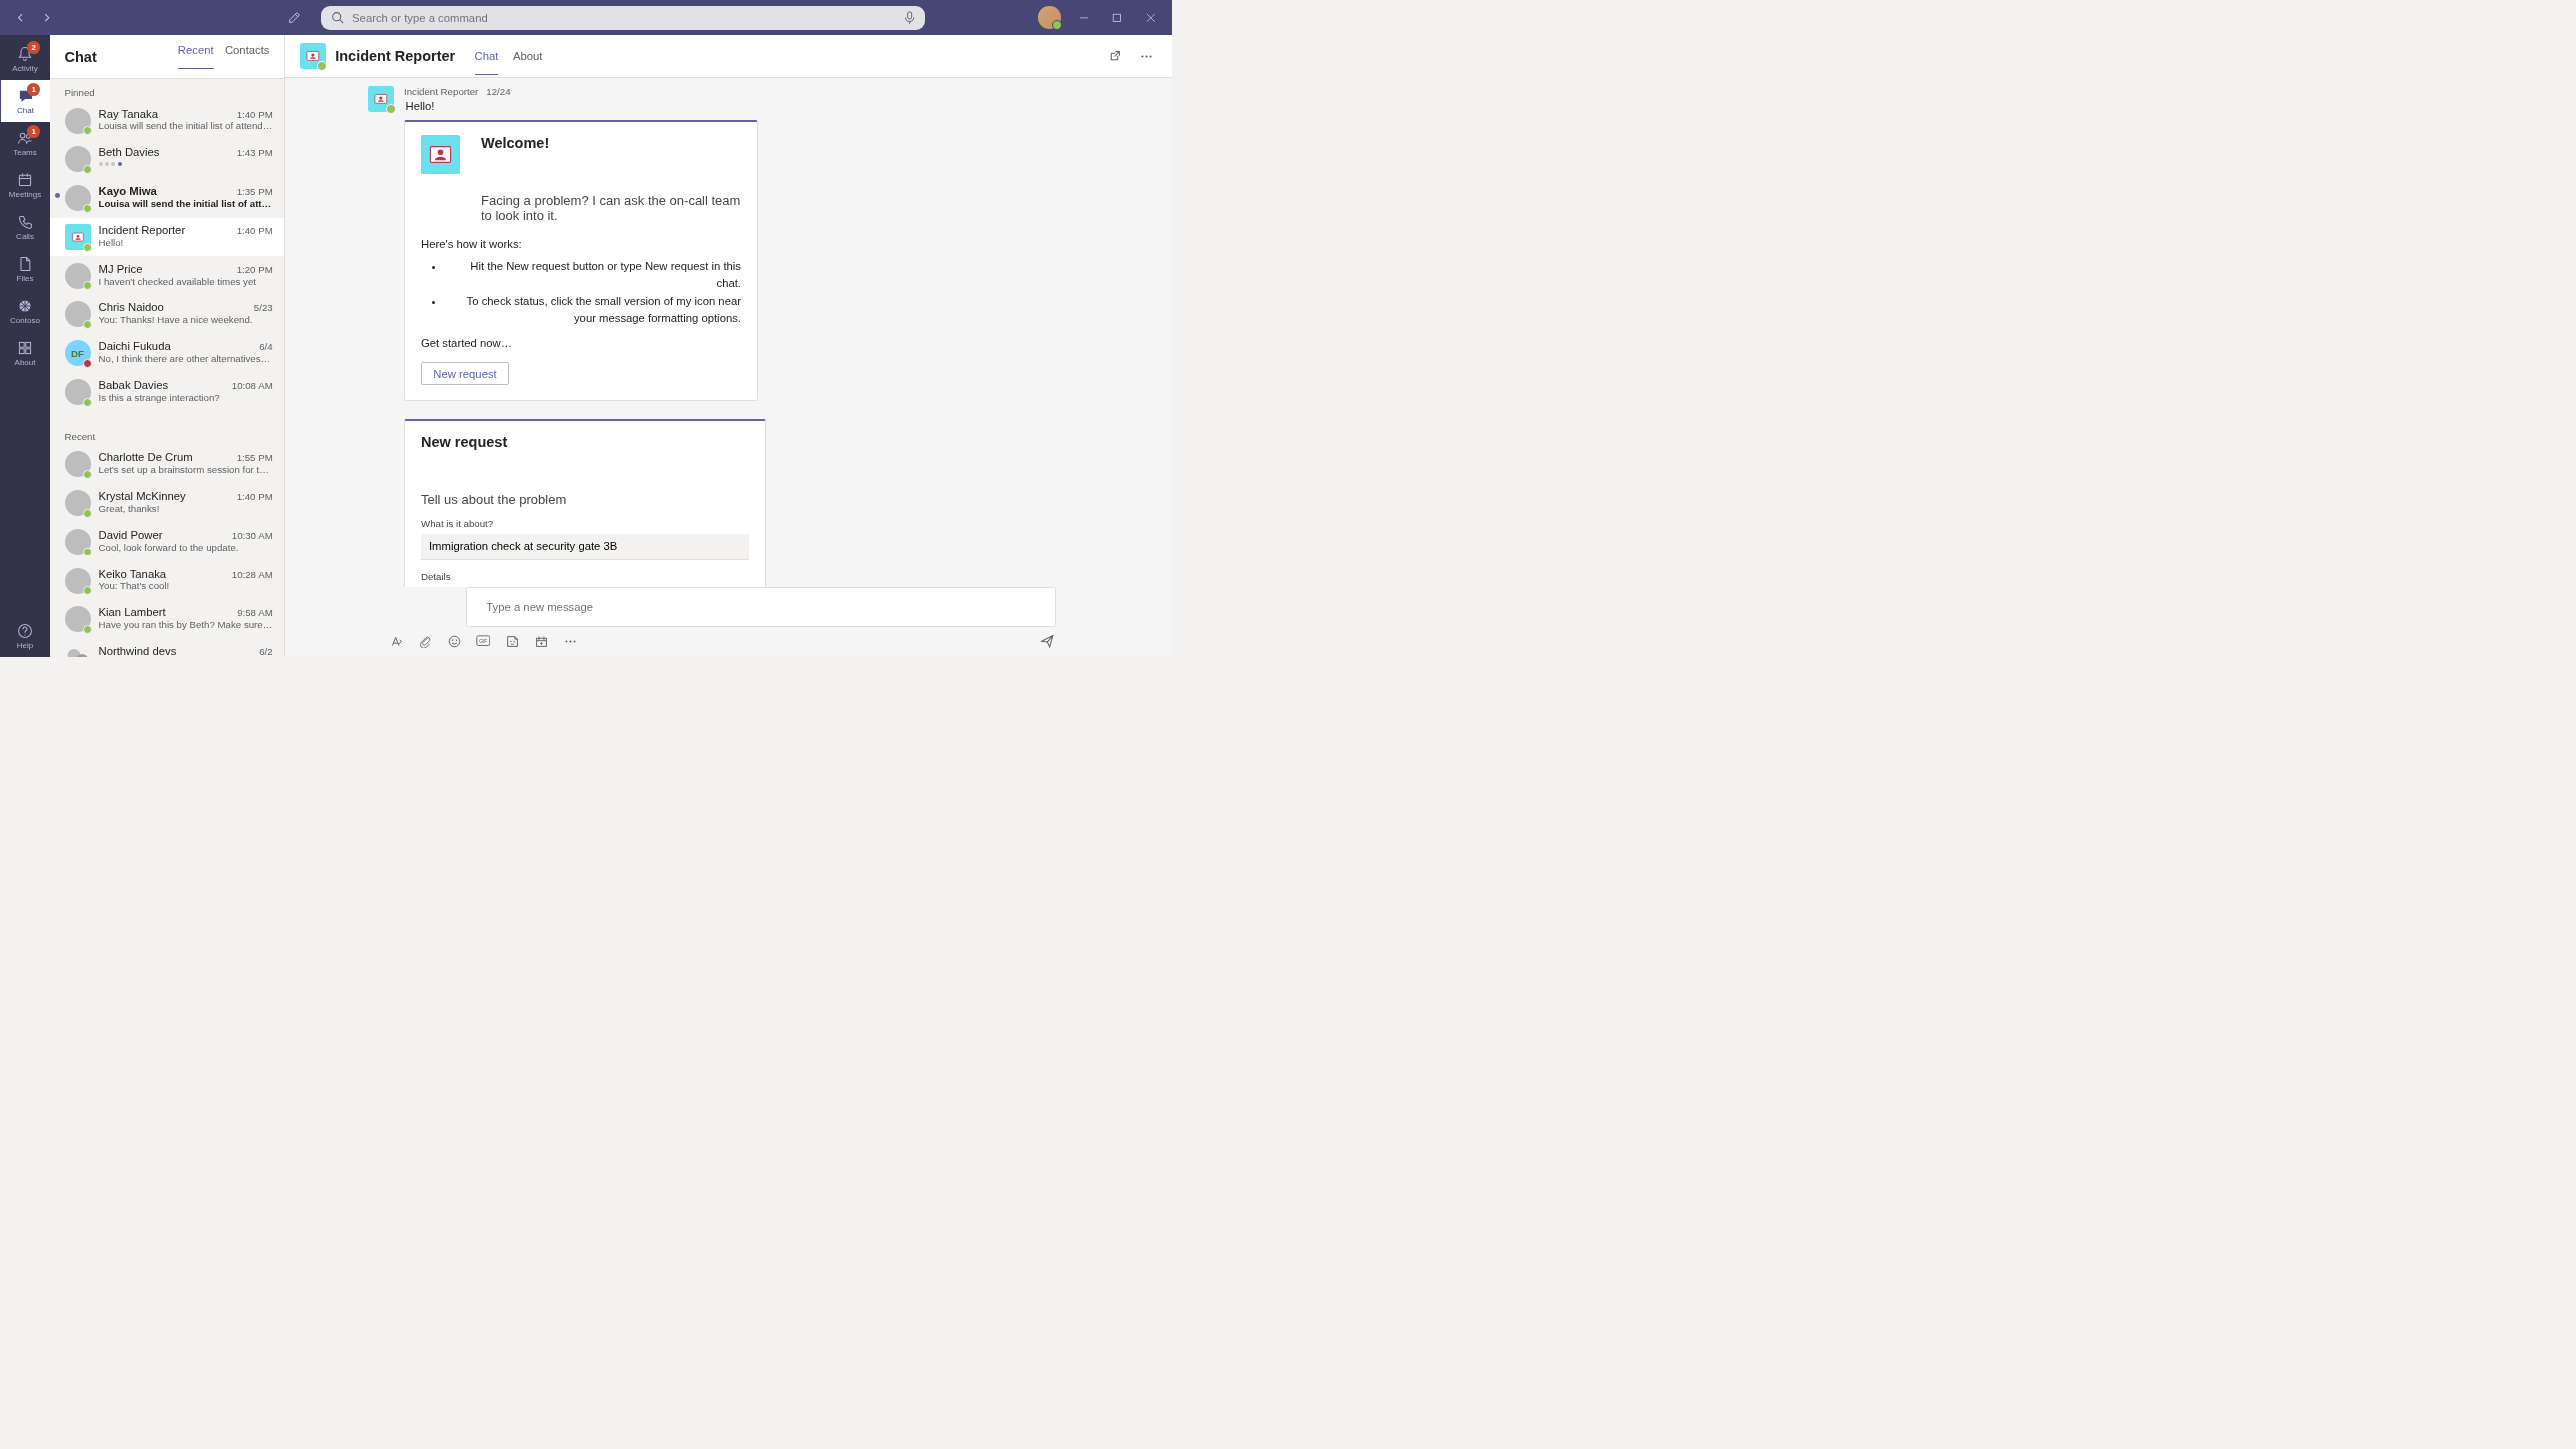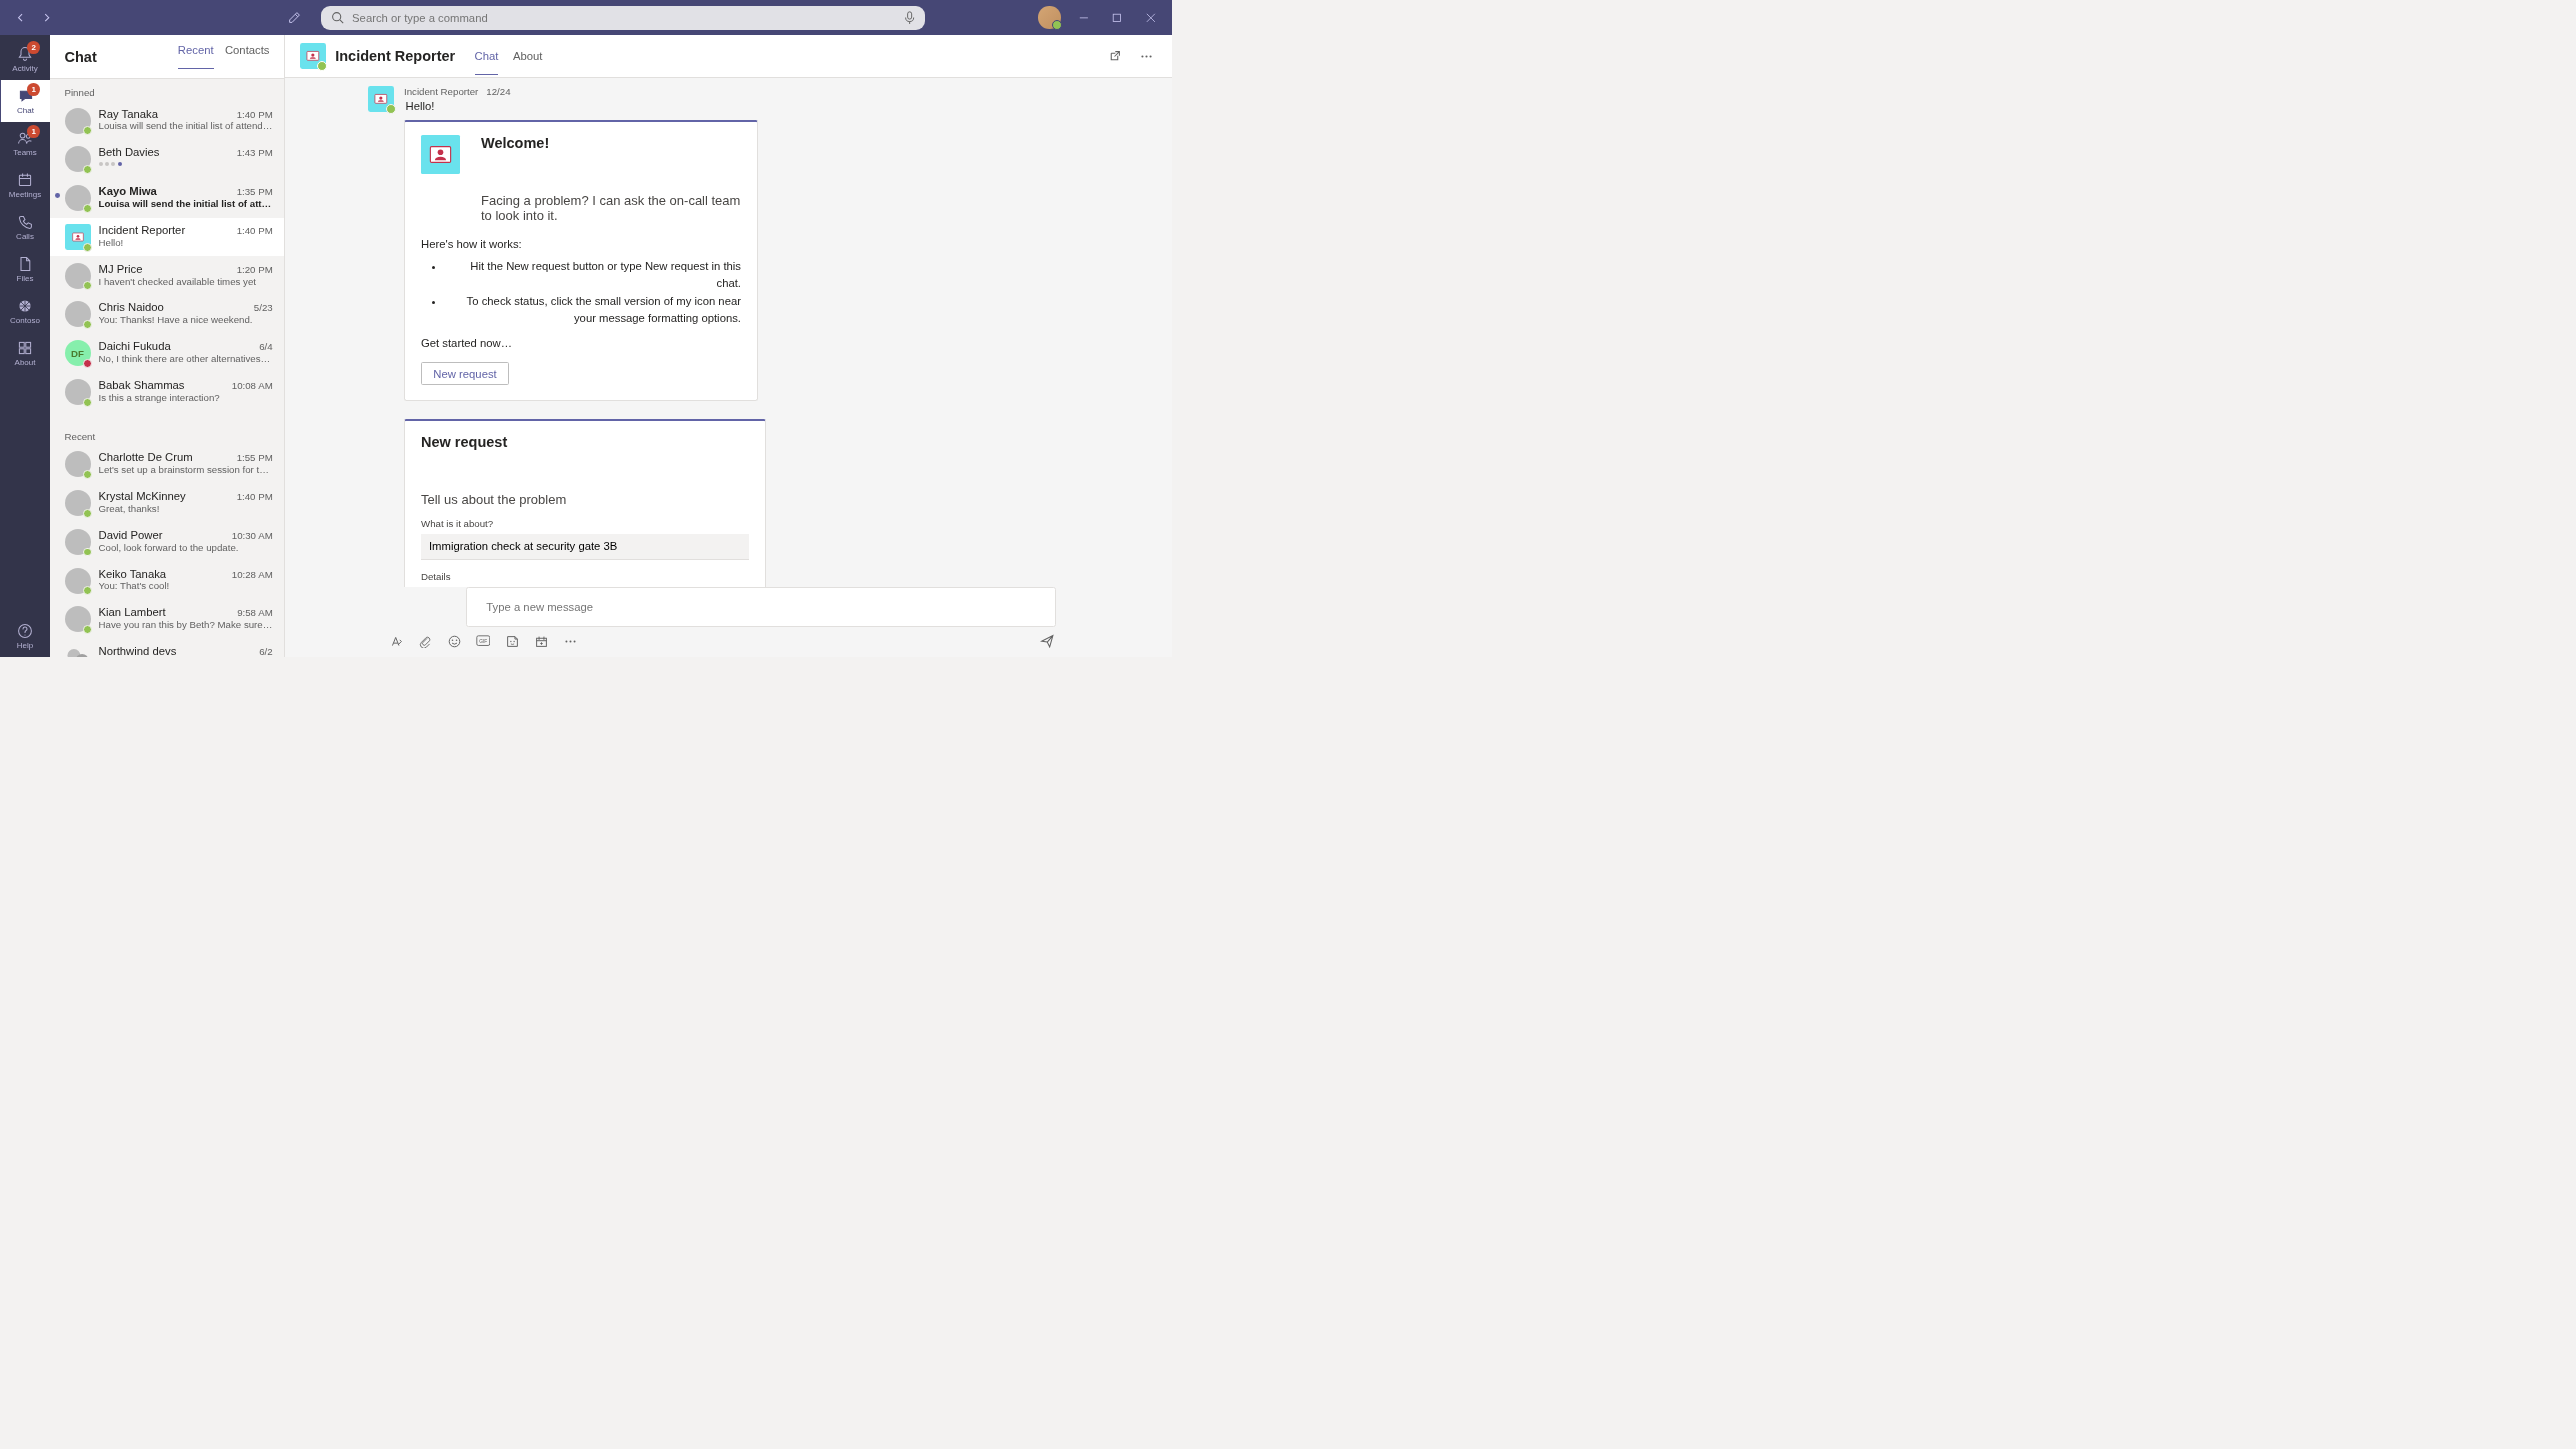--- a/index.html
+++ b/index.html
@@ -334,36 +334,36 @@
             </div>
             <div class="chat-body">
               <div class="chat-row1">
                 <span class="chat-name">Chris Naidoo</span>
                 <span class="chat-time">5/23</span>
               </div>
               <div class="chat-preview">You: Thanks! Have a nice weekend.</div>
             </div>
           </div>
           <div class="chat-item">
-            <div class="avatar" style="background:#86efac;color:#4a7a2e">DF<span class="presence busy"></span></div>
+            <div class="avatar" style="background:#7dd3fc;color:#4a7a2e">DF<span class="presence busy"></span></div>
             <div class="chat-body">
               <div class="chat-row1">
                 <span class="chat-name">Daichi Fukuda</span>
                 <span class="chat-time">6/4</span>
               </div>
               <div class="chat-preview">No, I think there are other alternatives we c…</div>
             </div>
           </div>
           <div class="chat-item">
             <div class="avatar">
               <span class="presence available"></span>
             </div>
             <div class="chat-body">
               <div class="chat-row1">
-                <span class="chat-name">Babak Shammas</span>
+                <span class="chat-name">Babak Davies</span>
                 <span class="chat-time">10:08 AM</span>
               </div>
               <div class="chat-preview">Is this a strange interaction?</div>
             </div>
           </div>
         </div>
       <div class="section-label" style="margin-top:11.3px">Recent</div>
       <div id="recent-list">
           <div class="chat-item">
             <div class="avatar">

